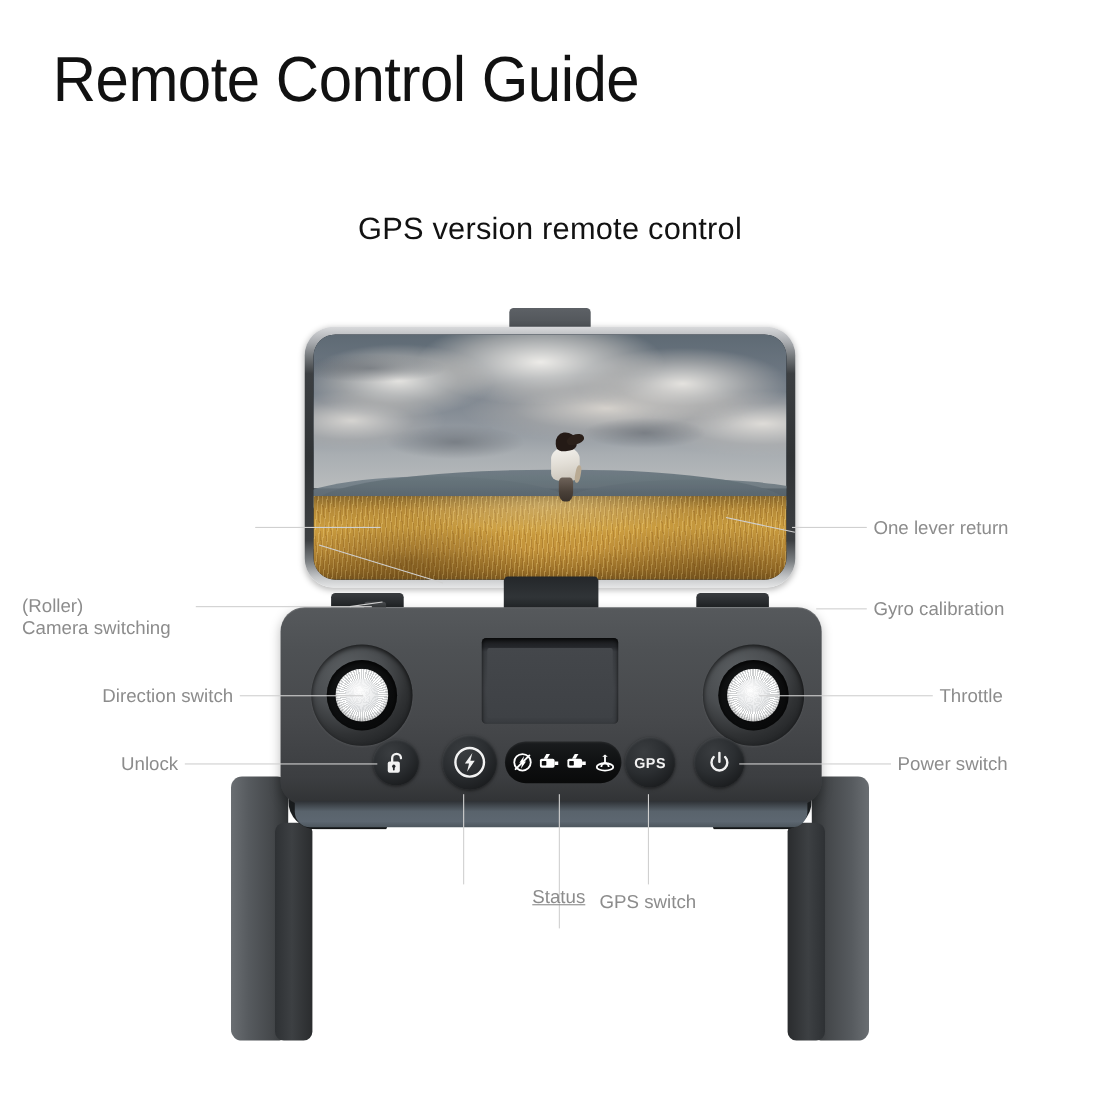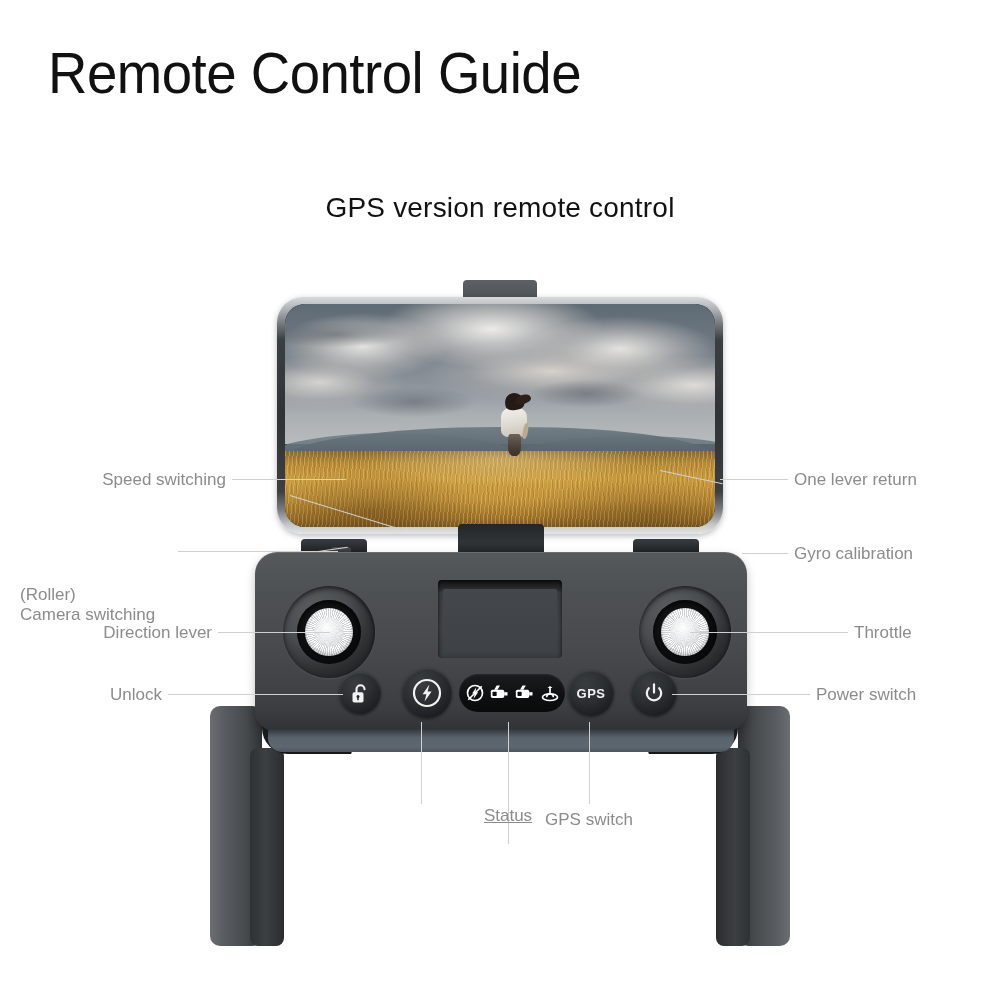--- a/index.html
+++ b/index.html
@@ -426,28 +426,27 @@
   <div class="leader" style="left:660px; top:470px; width:64px; height:1px; transform:rotate(12deg); transform-origin:left center;"></div>
 
   <div class="leader h" style="left:742px; top:553px; width:46px;"></div>
   <div class="leader h" style="left:690px; top:632px; width:158px;"></div>
   <div class="leader h" style="left:672px; top:694px; width:138px;"></div>
 
   <div class="leader v" style="left:421px; top:722px; height:82px;"></div>
   <div class="leader v" style="left:508px; top:722px; height:122px;"></div>
   <div class="leader v" style="left:589px; top:722px; height:82px;"></div>
 
-  <div class="label left" style="left:20px; top:470px; width:206px;">Speed switching</div>
-
-  <div class="label left" style="left:20px; top:541px; width:152px;margin-top:44px;">
+
+  <div class="label left" style="left:20px; top:541px; width:152px;">
     <div style="text-align:left;">(Roller)</div>
     <div style="text-align:left;">Camera switching</div>
   </div>
 
-  <div class="label left" style="left:20px; top:623px; width:192px;">Direction lever</div>
+  <div class="label left" style="left:20px; top:623px; width:192px;">Direction switch</div>
 
   <div class="label left" style="left:20px; top:685px; width:142px;">Unlock</div>
 
   <div class="label right" style="left:794px; top:470px;">One lever return</div>
 
   <div class="label right" style="left:794px; top:544px;">Gyro calibration</div>
 
   <div class="label right" style="left:854px; top:623px;">Throttle</div>
 
   <div class="label right" style="left:816px; top:685px;">Power switch</div>

